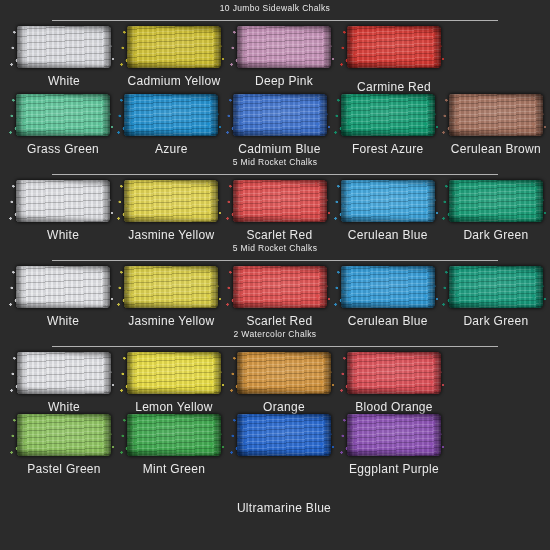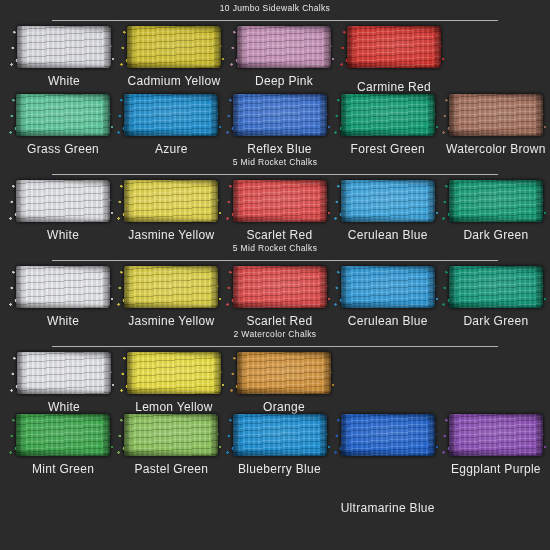--- a/index.html
+++ b/index.html
@@ -222,35 +222,35 @@
             <div class="stroke" style="--c: #1b8ecf;"></div>
             <div class="stroke-shade"></div>
           </div>
           <div class="swatch-label" style="color: rgb(234, 234, 234);">Azure</div>
         </div>
         <div class="swatch-cell">
           <div class="swatch-stroke-wrap">
             <div class="stroke" style="--c: #3a70cf;"></div>
             <div class="stroke-shade"></div>
           </div>
-          <div class="swatch-label" style="color: rgb(234, 234, 234);">Reflex Blue</div>
+          <div class="swatch-label" style="color: rgb(234, 234, 234);">Cadmium Blue</div>
         </div>
         <div class="swatch-cell">
           <div class="swatch-stroke-wrap">
             <div class="stroke" style="--c: #0f9d72;"></div>
             <div class="stroke-shade"></div>
           </div>
-          <div class="swatch-label" style="color: rgb(234, 234, 234);">Forest Green</div>
+          <div class="swatch-label" style="color: rgb(234, 234, 234);">Forest Azure</div>
         </div>
         <div class="swatch-cell">
           <div class="swatch-stroke-wrap">
             <div class="stroke" style="--c: #a5705c;"></div>
             <div class="stroke-shade"></div>
           </div>
-          <div class="swatch-label" style="color: rgb(234, 234, 234);">Watercolor Brown</div>
+          <div class="swatch-label" style="color: rgb(234, 234, 234);">Cerulean Brown</div>
         </div>
       </div>
     </div>
     <div class="section">
       <div class="section-header">
         <div class="section-title" style="color: rgb(234, 234, 234);">5 Mid Rocket Chalks</div>
         <div class="section-rule" style="background: rgb(201, 201, 201);"></div>
       </div>
       <div class="swatch-row">
         <div class="swatch-cell">
@@ -353,42 +353,42 @@
           </div>
           <div class="swatch-label" style="color: rgb(234, 234, 234);">Lemon Yellow</div>
         </div>
         <div class="swatch-cell">
           <div class="swatch-stroke-wrap">
             <div class="stroke" style="--c: #d4933a;"></div>
             <div class="stroke-shade"></div>
           </div>
           <div class="swatch-label" style="color: rgb(234, 234, 234);">Orange</div>
         </div>
-      </div>
-      <div class="swatch-row">
+        <div class="swatch-cell">
+          <div class="swatch-stroke-wrap">
+            <div class="stroke" style="--c: #dd4a52;"></div>
+            <div class="stroke-shade"></div>
+          </div>
+          <div class="swatch-label" style="color: rgb(234, 234, 234);">Blood Orange</div>
+        </div>
+      </div>
+      <div class="swatch-row">
+        <div class="swatch-cell">
+          <div class="swatch-stroke-wrap">
+            <div class="stroke" style="--c: #8cc45c;"></div>
+            <div class="stroke-shade"></div>
+          </div>
+          <div class="swatch-label" style="color: rgb(234, 234, 234);">Pastel Green</div>
+        </div>
         <div class="swatch-cell">
           <div class="swatch-stroke-wrap">
             <div class="stroke" style="--c: #3aa84a;"></div>
             <div class="stroke-shade"></div>
           </div>
           <div class="swatch-label" style="color: rgb(234, 234, 234);">Mint Green</div>
-        </div>
-        <div class="swatch-cell">
-          <div class="swatch-stroke-wrap">
-            <div class="stroke" style="--c: #8cc45c;"></div>
-            <div class="stroke-shade"></div>
-          </div>
-          <div class="swatch-label" style="color: rgb(234, 234, 234);">Pastel Green</div>
-        </div>
-        <div class="swatch-cell">
-          <div class="swatch-stroke-wrap">
-            <div class="stroke" style="--c: #1a8fd4;"></div>
-            <div class="stroke-shade"></div>
-          </div>
-          <div class="swatch-label" style="color: rgb(234, 234, 234);">Blueberry Blue</div>
         </div>
         <div class="swatch-cell">
           <div class="swatch-stroke-wrap">
             <div class="stroke" style="--c: #2064d0;"></div>
             <div class="stroke-shade"></div>
           </div>
           <div class="swatch-label" style="color: rgb(234, 234, 234); margin-top: 45px;">Ultramarine Blue</div>
         </div>
         <div class="swatch-cell">
           <div class="swatch-stroke-wrap">

